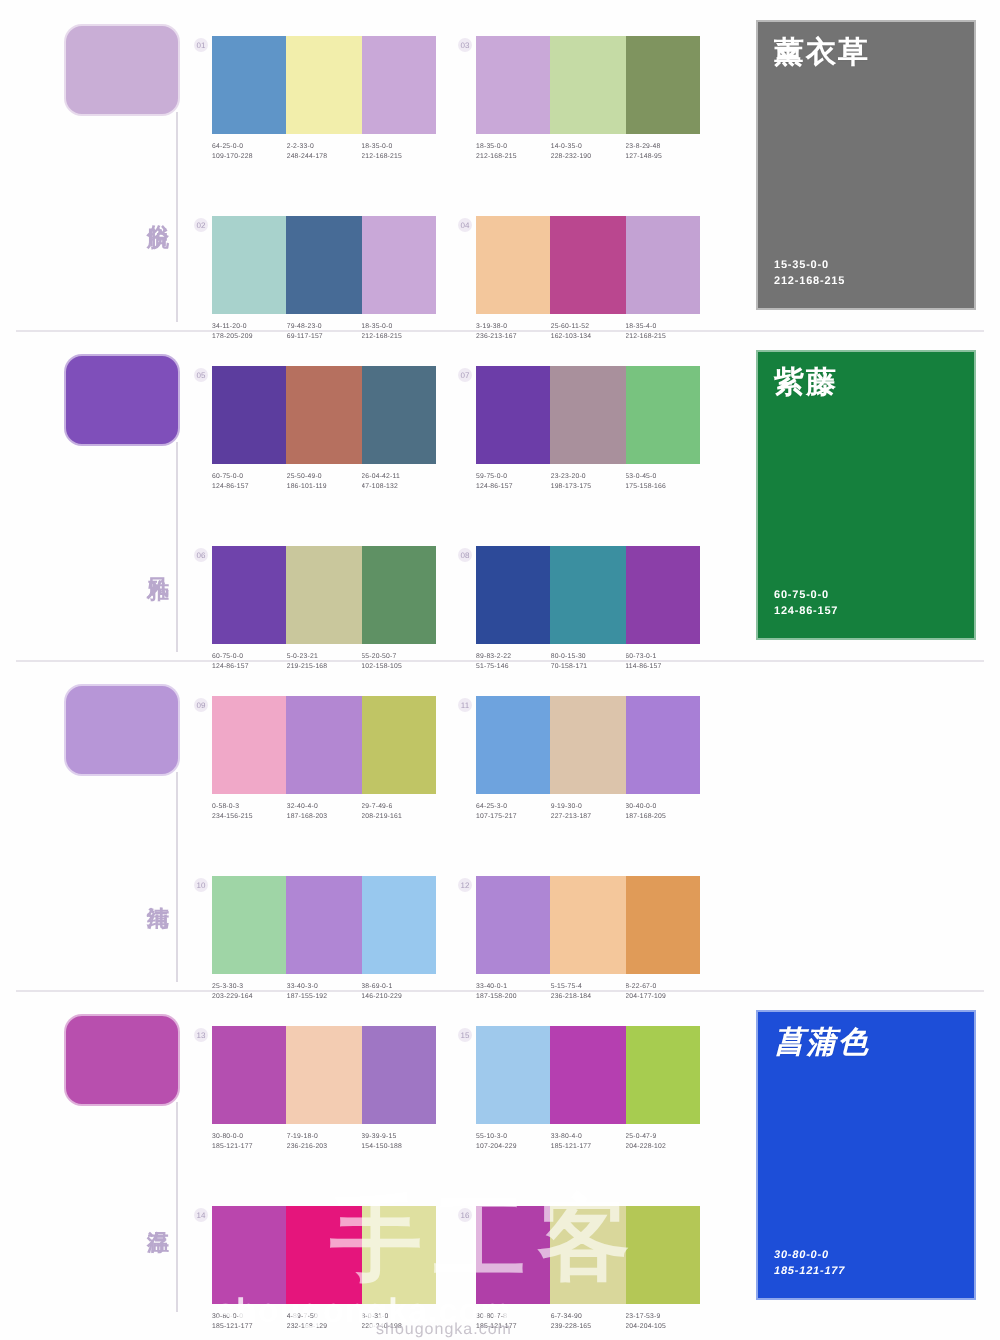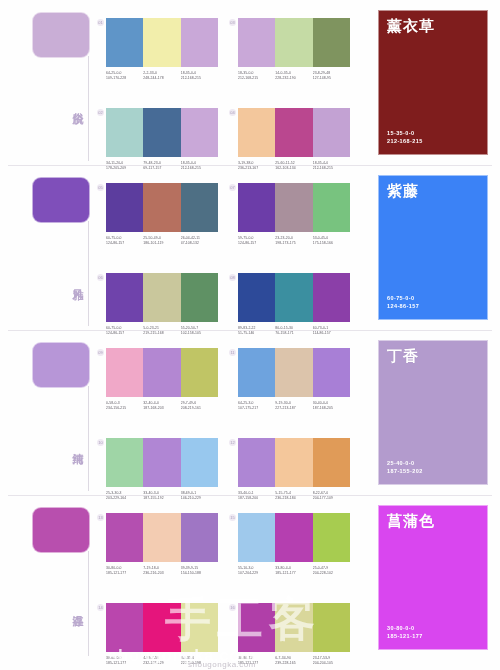--- a/index.html
+++ b/index.html
@@ -254,21 +254,21 @@
             <span>
               <b>25-60-11-52</b>
               <b>162-103-134</b>
             </span>
             <span>
               <b>18-35-4-0</b>
               <b>212-168-215</b>
             </span>
           </div>
         </div>
-        <div class="named-panel" style="background: #7f1d1d; padding-left: 40px;">
+        <div class="named-panel" style="background: #737373; padding-left: 40px;">
           <div class="np-title">薰衣草</div>
           <div class="np-codes">
             <b>15-35-0-0</b>
             <b>212-168-215</b>
           </div>
         </div>
       </div>
       <div class="section" style="top: 165px;">
         <div class="sec-divider"></div>
         <div class="hero-chip" style="background: rgb(127, 79, 186);"></div>
@@ -355,21 +355,21 @@
             <span>
               <b>80-0-15-30</b>
               <b>70-158-171</b>
             </span>
             <span>
               <b>60-73-0-1</b>
               <b>114-86-157</b>
             </span>
           </div>
         </div>
-        <div class="named-panel" style="background: #3b82f6;">
+        <div class="named-panel" style="background: #15803d;">
           <div class="np-title">紫藤</div>
           <div class="np-codes">
             <b>60-75-0-0</b>
             <b>124-86-157</b>
           </div>
         </div>
       </div>
       <div class="section" style="top: 330px;">
         <div class="sec-divider"></div>
         <div class="hero-chip" style="background: rgb(183, 150, 215);"></div>
@@ -456,27 +456,20 @@
             <span>
               <b>5-15-75-4</b>
               <b>236-218-184</b>
             </span>
             <span>
               <b>8-22-67-0</b>
               <b>204-177-109</b>
             </span>
           </div>
         </div>
-        <div class="named-panel" style="background: rgb(179, 155, 205);">
-          <div class="np-title">丁香</div>
-          <div class="np-codes">
-            <b>25-40-0-0</b>
-            <b>187-155-202</b>
-          </div>
-        </div>
       </div>
       <div class="section" style="top: 495px;">
         <div class="sec-divider"></div>
         <div class="hero-chip" style="background: rgb(184, 79, 174);"></div>
         <div class="v-line"></div>
         <div class="theme-word" style="top: 111px;">温存</div>
         <div class="group" style="left: 106px; top: 18px;">
           <div class="tag">13</div>
           <div class="swatches">
             <i style="background: rgb(180, 79, 176);"></i>
@@ -557,21 +550,21 @@
             <span>
               <b>6-7-34-90</b>
               <b>239-228-165</b>
             </span>
             <span>
               <b>23-17-53-9</b>
               <b>204-204-105</b>
             </span>
           </div>
         </div>
-        <div class="named-panel" style="background: #d946ef;">
+        <div class="named-panel" style="background: #1d4ed8; font-style: italic;">
           <div class="np-title">菖蒲色</div>
           <div class="np-codes">
             <b>30-80-0-0</b>
             <b>185-121-177</b>
           </div>
         </div>
       </div>
     </div>
 
   <div id="watermark">

